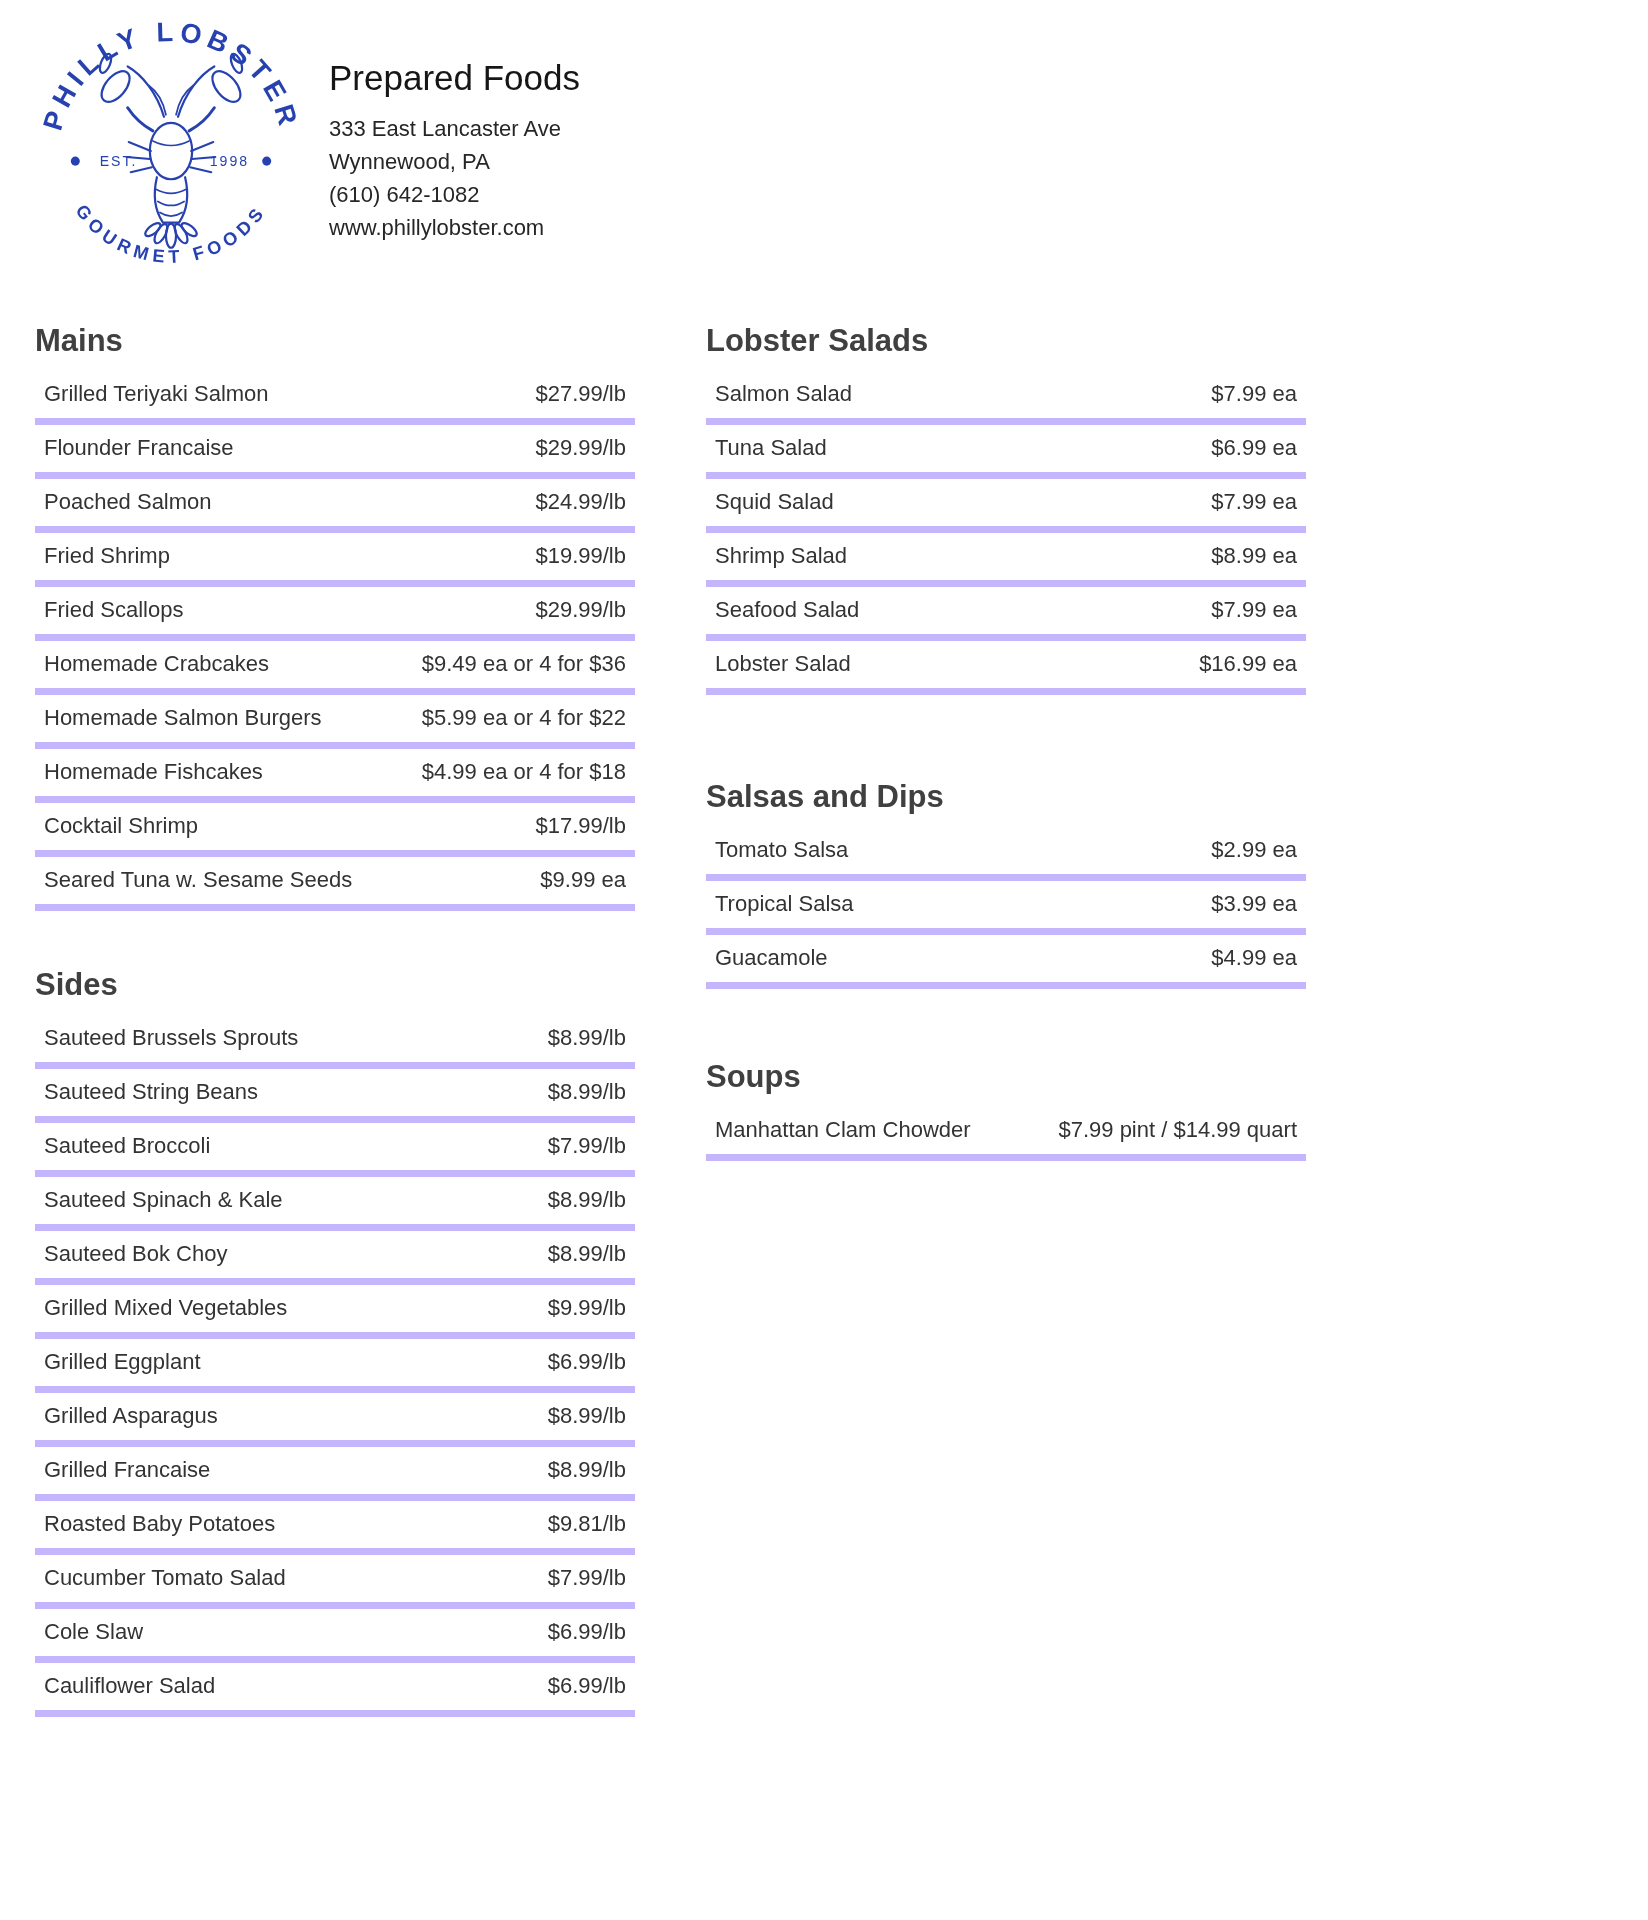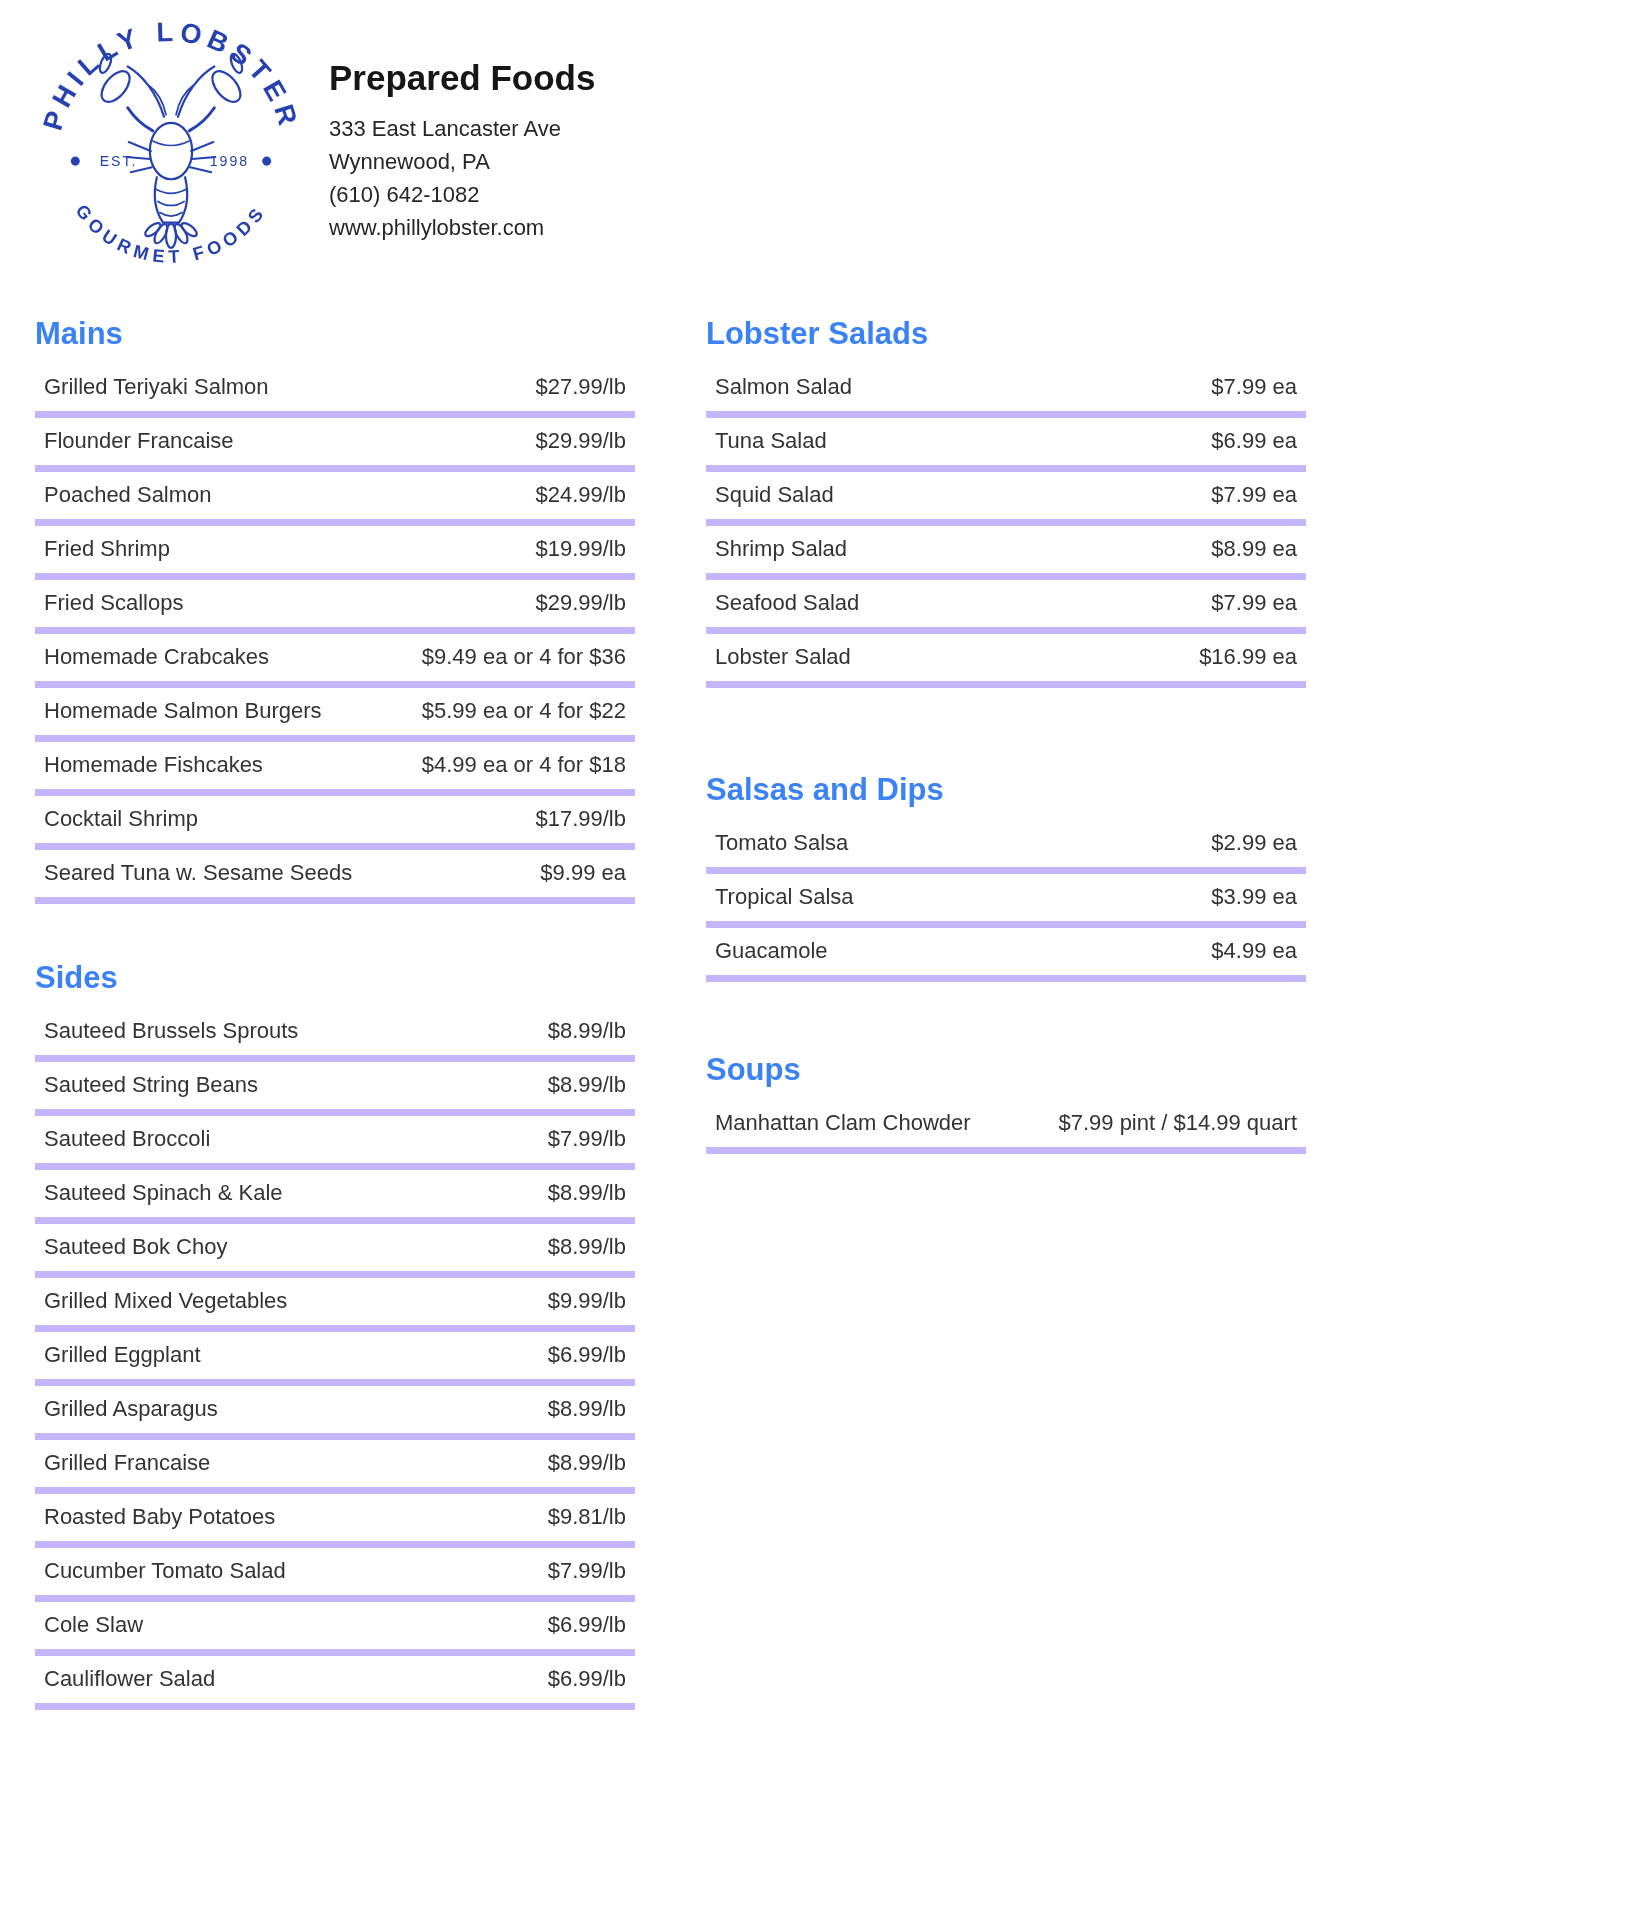--- a/index.html
+++ b/index.html
@@ -4,30 +4,30 @@
 <style>
   * { box-sizing: border-box; }
   html, body { margin: 0; padding: 0; background: #ffffff; }
   body { font-family: "Liberation Sans", sans-serif; color: #2e2e2e; }
   .page { width: 1648px; min-height: 1920px; padding: 10px 40px 60px 35px; background: #fff; }
 
   
   .masthead { display: flex; align-items: flex-start; }
   .logo-svg { width: 272px; height: 272px; flex: none; display:block; }
   .store-info { margin-left: 22px; padding-top: 48px; }
-  .store-title { font-size: 35px; font-weight: 700; color: #161616; margin: 0 0 14px 0; }
+  .store-title { font-size: 35px; font-weight: 400; color: #161616; margin: 0 0 14px 0; }
   .store-line { font-size: 22px; line-height: 33px; color: #262626; }
 
   
   .columns { display: flex; align-items: flex-start; margin-top: 26px; }
   .col-left { width: 600px; flex: none; }
   .col-right { width: 600px; flex: none; margin-left: 71px; }
 
   
-  .section-title { font-size: 31px; font-weight: 700; color: #3b82f6; margin: 8px 0 12px 0; }
+  .section-title { font-size: 31px; font-weight: 700; color: #404040; margin: 15px 0 12px 0; }
   .gap-md { margin-top: 56px; }
   .gap-lg { margin-top: 84px; }
   .gap-xl { margin-top: 70px; }
 
   
   .menu-row {
     display: flex; justify-content: space-between; align-items: baseline;
     padding: 10px 9px 11px 9px;
     border-bottom: 7px solid #c4b5fd;
     font-size: 22px; color: #333333;

